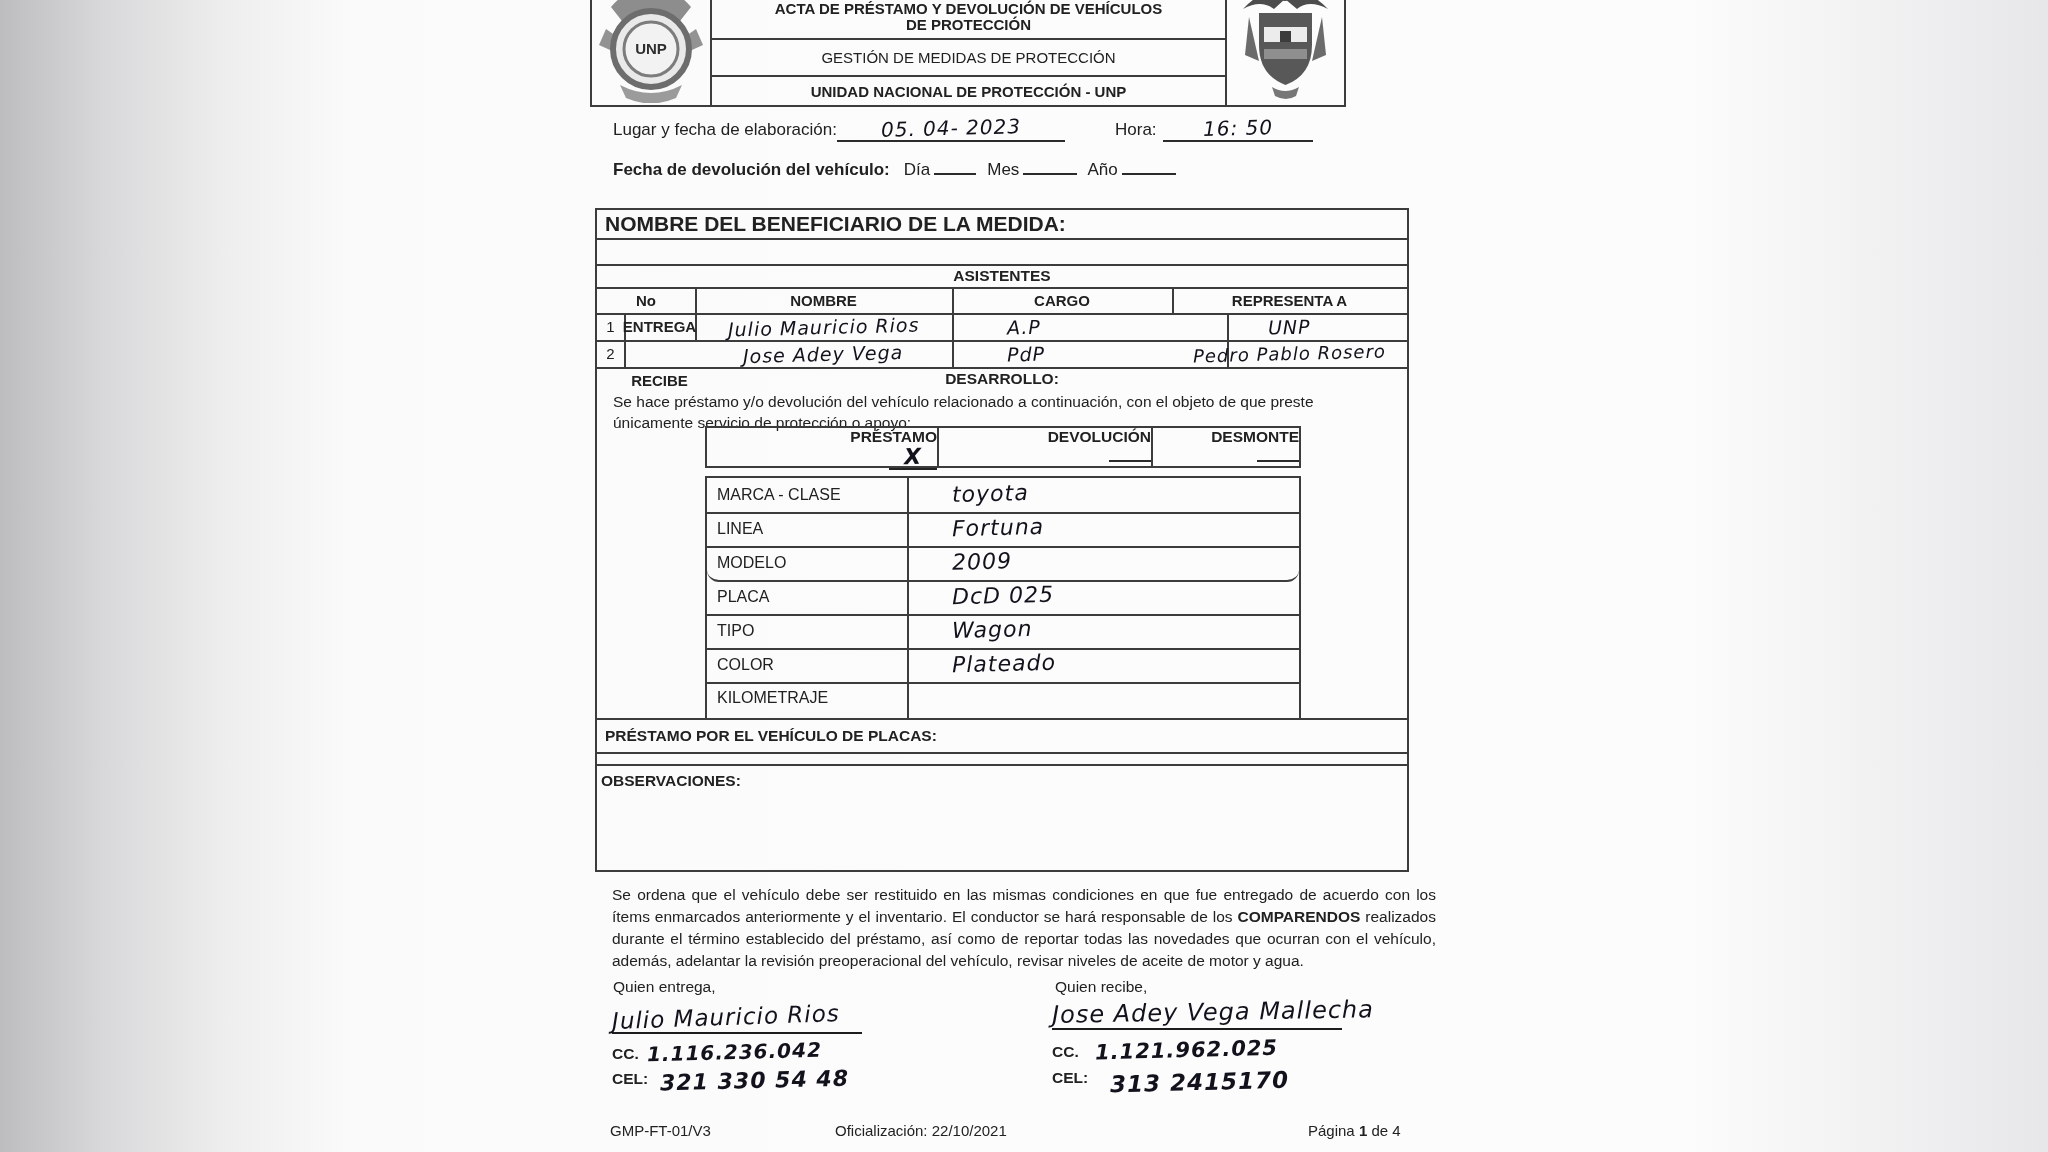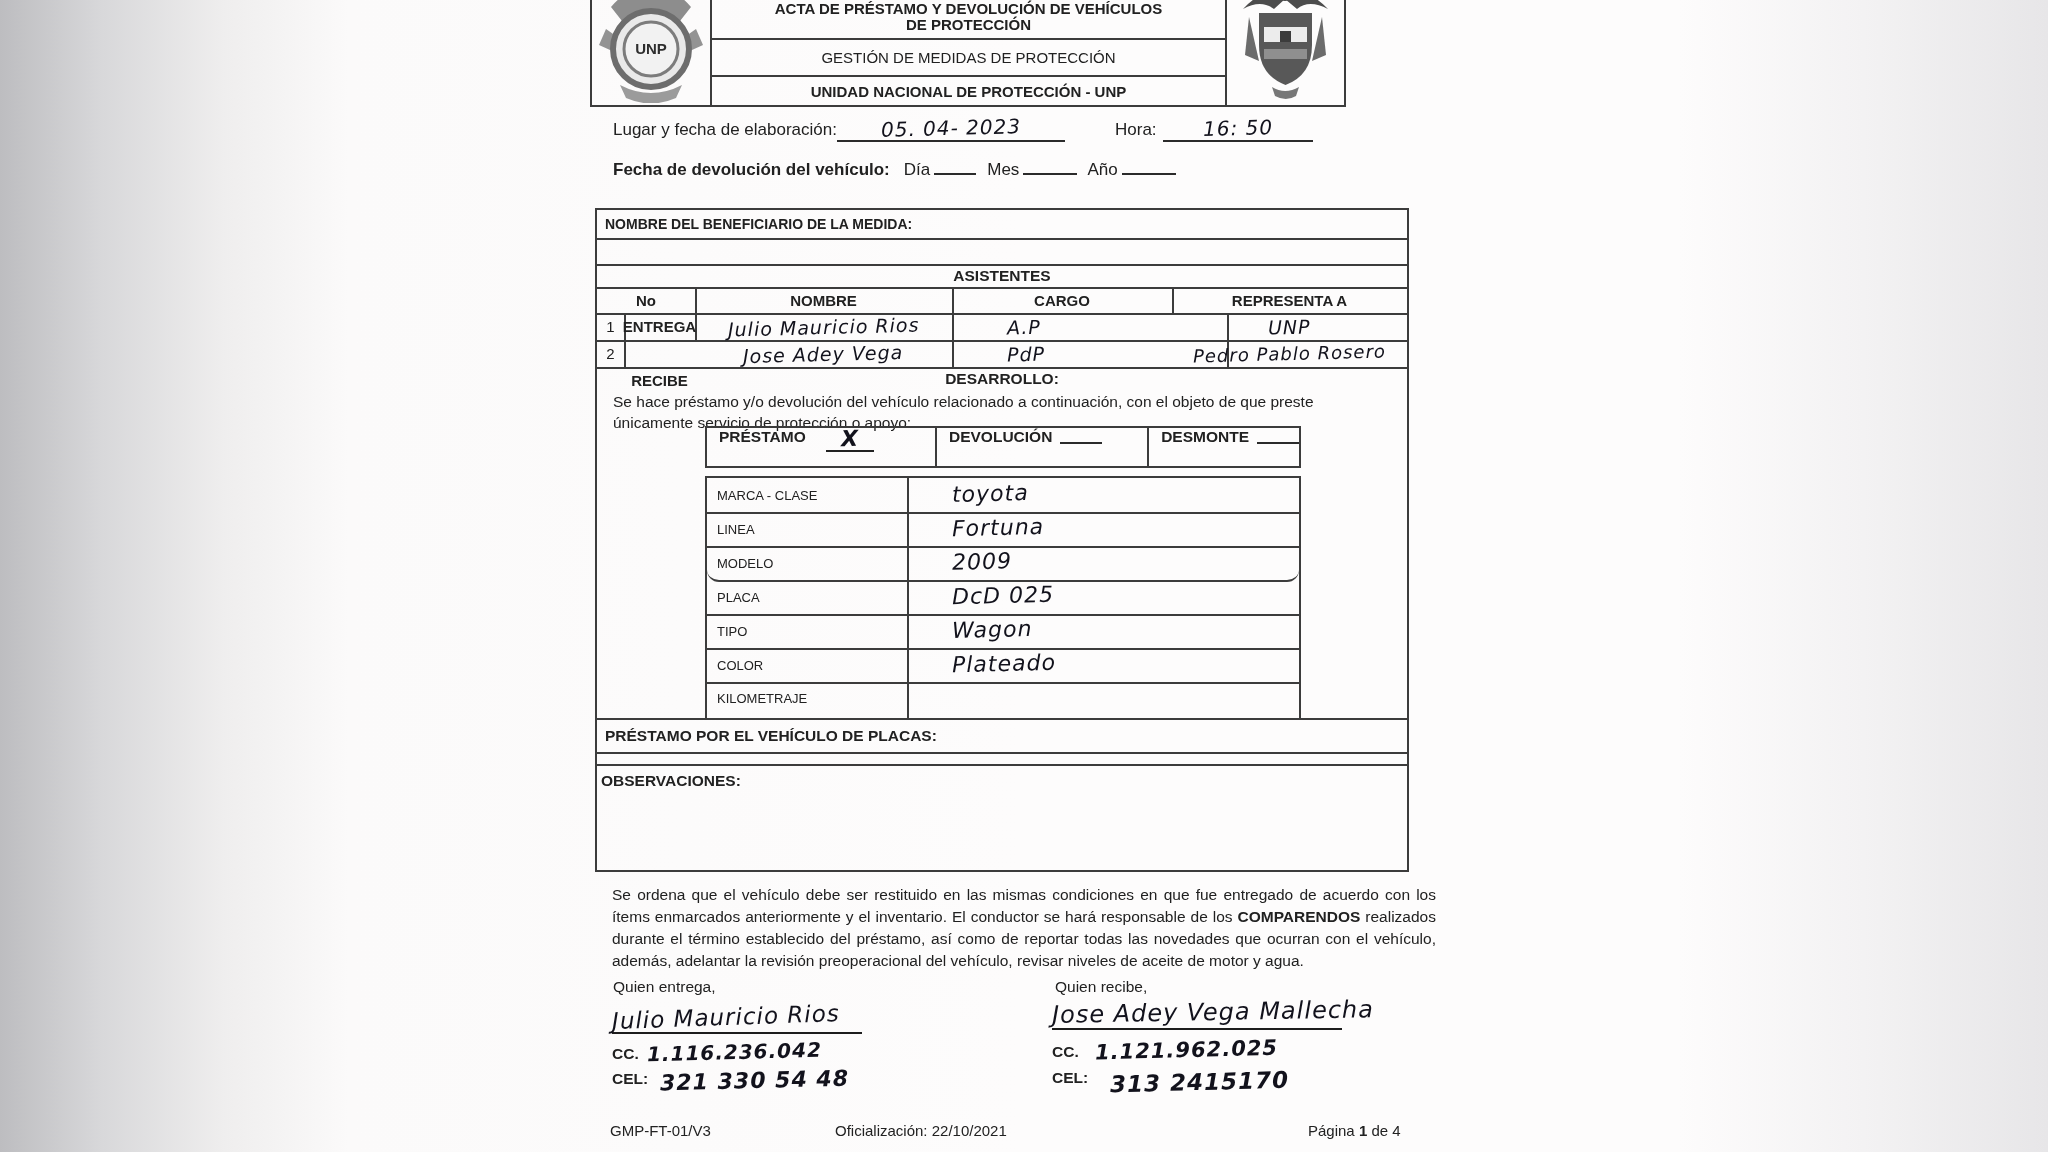--- a/index.html
+++ b/index.html
@@ -37,41 +37,41 @@
 
   
   #meta1{left:613px;top:116px;font-size:17px;display:flex;align-items:baseline;}
   #meta2{left:613px;top:159px;font-size:17px;display:flex;align-items:baseline;}
   #meta1 .hw,{font-size:20px;}
 
   
   #main{left:595px;top:208px;width:810px;height:660px;border:2px solid var(--line);}
   .mrow{position:absolute;left:0;right:0;}
   .rowline{border-bottom:2px solid var(--line);}
-  #r-benef{top:0;height:28px;display:flex;align-items:center;padding-left:8px;font-weight:bold;font-size:14px;}
+  #r-benef{top:0;height:28px;display:flex;align-items:center;padding-left:8px;font-weight:bold;font-size:21px;}
   #r-empty1{top:28px;height:26px;}
   #r-asist{top:54px;height:23px;display:flex;align-items:center;justify-content:center;font-weight:bold;font-size:15.5px;}
   #r-head{top:77px;height:26px;}
   #r-a1{top:103px;height:27px;}
   #r-a2{top:130px;height:27px;}
   .acell{position:absolute;top:0;bottom:0;display:flex;align-items:center;justify-content:center;font-size:15px;overflow:visible;}
   .acell.br{border-right:2px solid var(--line);}
   #des-title{top:160px;left:0;right:0;text-align:center;font-weight:bold;font-size:15.5px;}
   #des-text{top:181px;left:16px;width:782px;font-size:15.5px;line-height:21px;}
 
   #op-table{top:216px;left:108px;width:592px;height:38px;border:2px solid var(--line);display:flex;}
-  .opcell{display:flex;align-items:flex-start;padding-left:12px;font-weight:bold;font-size:15.5px;}
+  .opcell{display:flex;align-items:flex-end;padding-left:12px;font-weight:bold;font-size:15.5px;flex-direction:column;}
   .opcell.br{border-right:2px solid var(--line);}
   .mark-ul{display:inline-block;min-width:48px;border-bottom:2px solid #222;text-align:center;margin-left:20px;height:22px;}
   .mark-ul .hw{font-size:22px;position:relative;top:-2px;}
 
   #veh-table{top:266px;left:108px;width:592px;height:240px;border:2px solid var(--line);}
   .vdiv{position:absolute;left:200px;top:0;bottom:0;border-right:2px solid var(--line);}
   .vrow{position:absolute;left:0;right:0;height:34px;}
-  .vlabel{position:absolute;left:0;width:190px;top:0;bottom:0;display:flex;align-items:center;padding-left:10px;font-size:13px;}
+  .vlabel{position:absolute;left:0;width:190px;top:0;bottom:0;display:flex;align-items:center;padding-left:10px;font-size:16px;}
   .vval{position:absolute;left:245px;top:3px;}
   .vval .hw{font-size:22px;}
 
   #r-placas{top:508px;height:32px;border-top:2px solid var(--line);display:flex;align-items:center;padding-left:8px;font-weight:bold;font-size:15.5px;}
   #r-empty2{top:540px;height:14px;}
   #r-obs{top:554px;height:104px;display:flex;align-items:flex-start;padding:8px 0 0 4px;font-weight:bold;font-size:15.5px;}
 
   
   #orden{left:612px;top:884px;width:824px;font-size:15.5px;line-height:22px;text-align:justify;}
   .quien{font-size:15.5px;}

